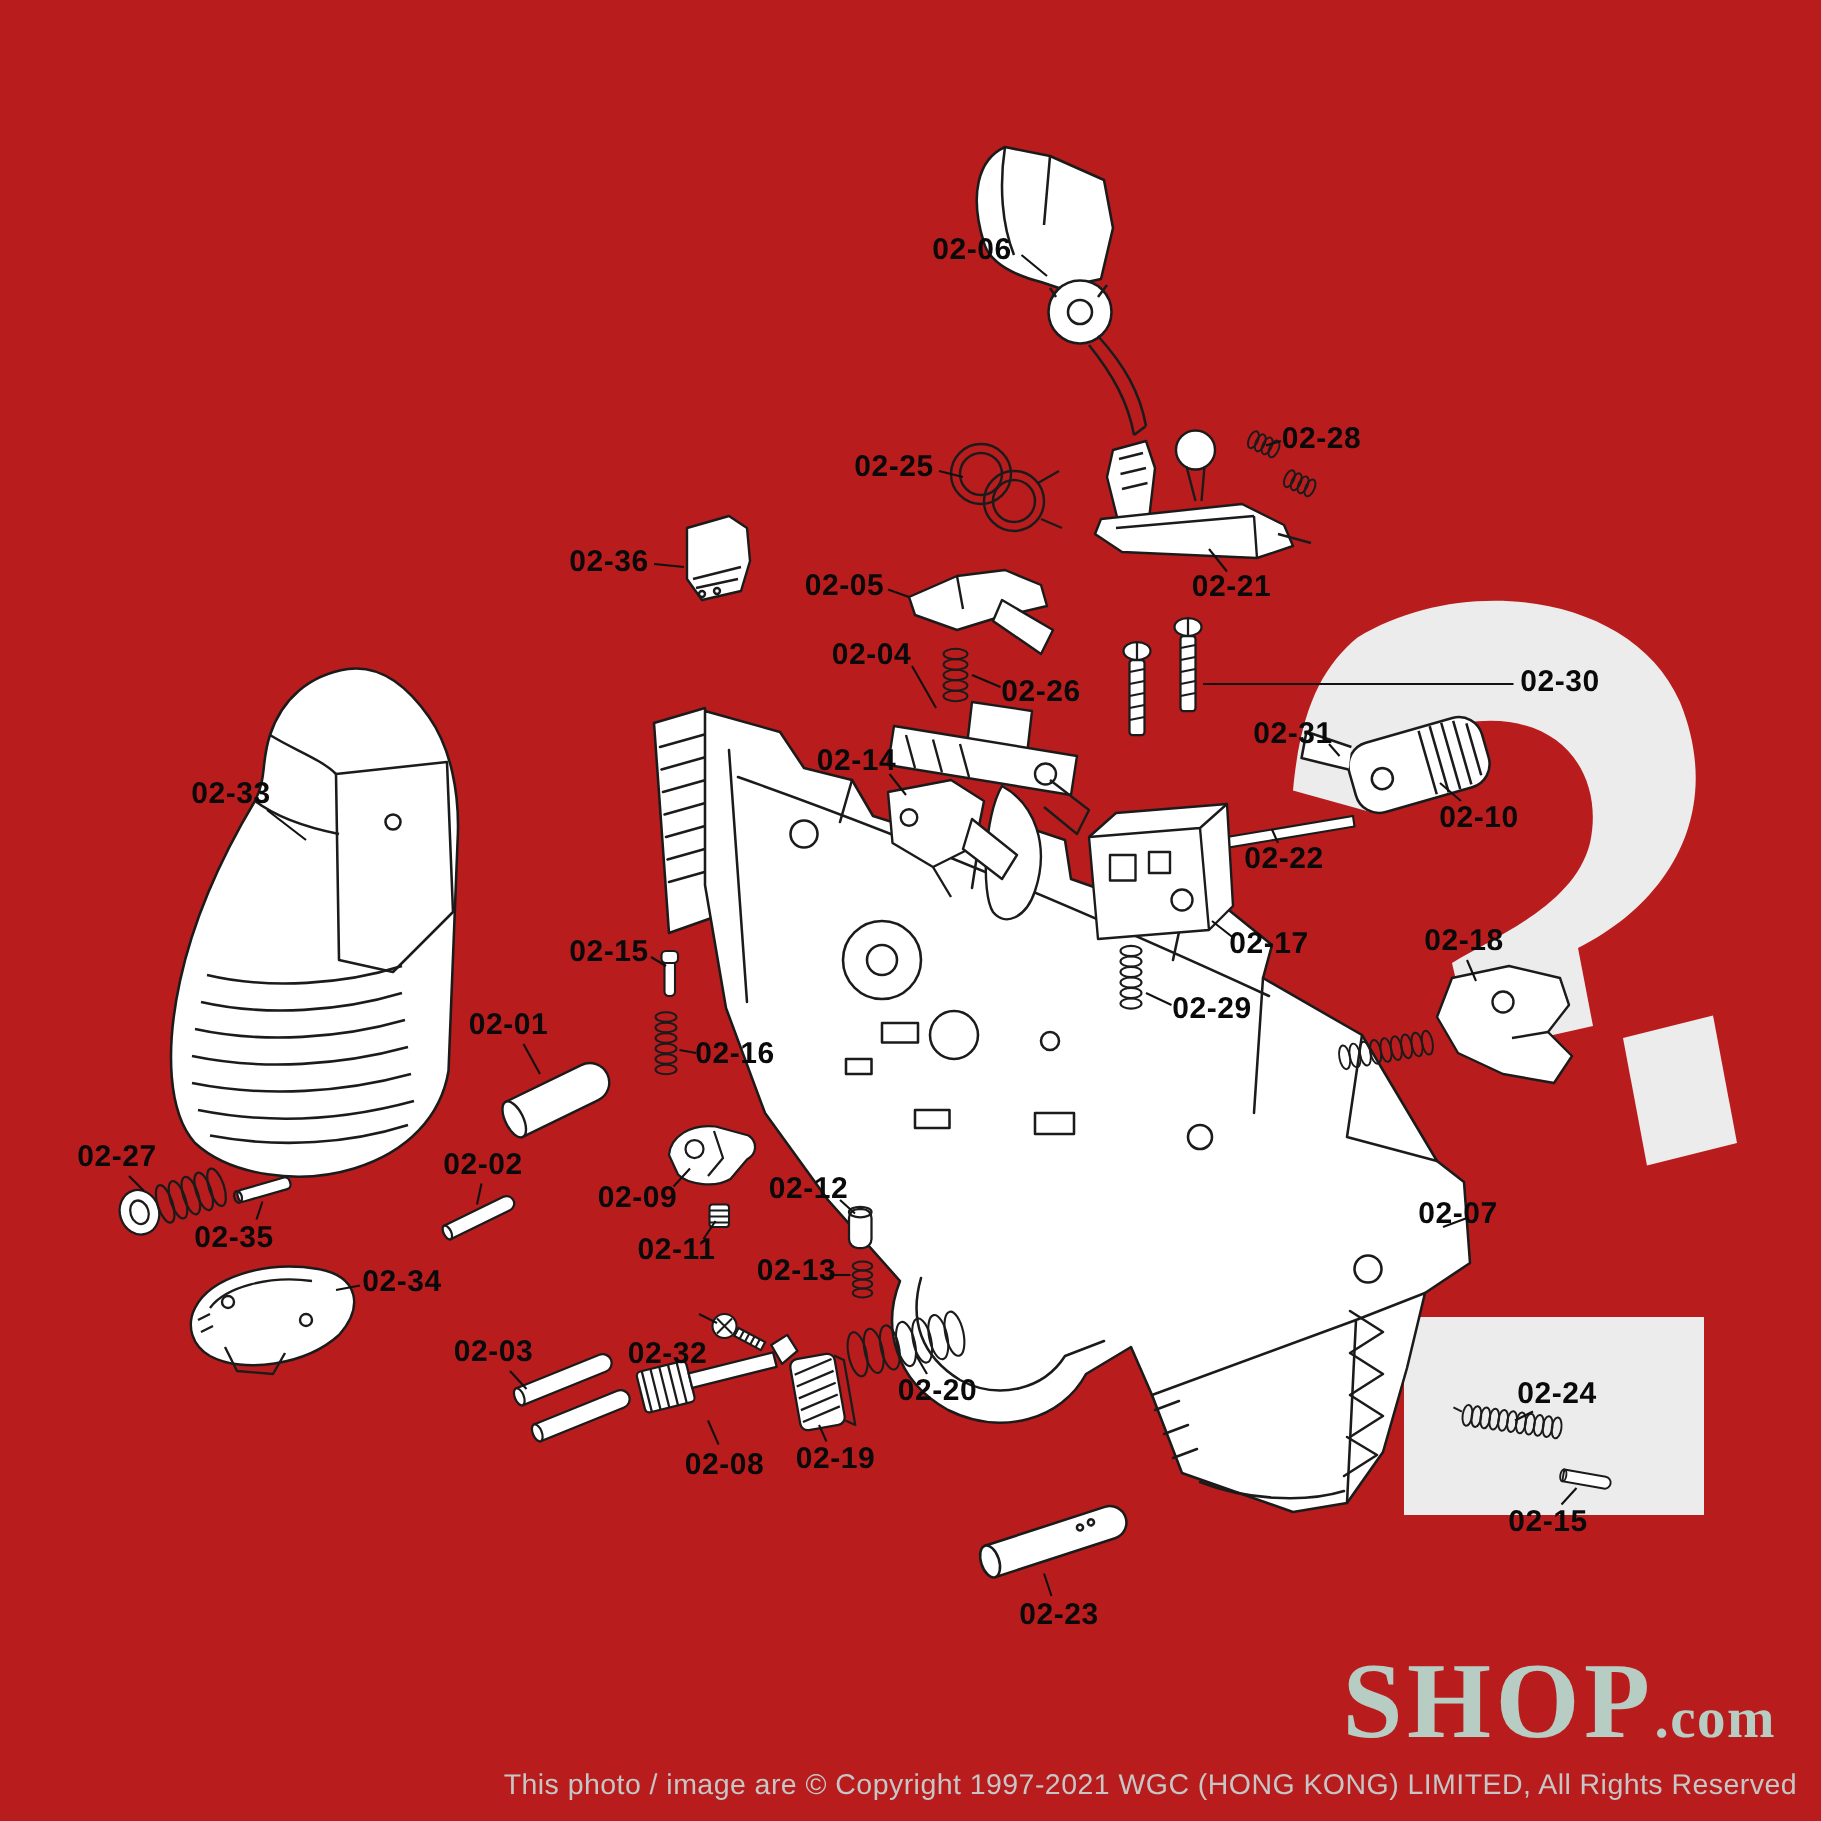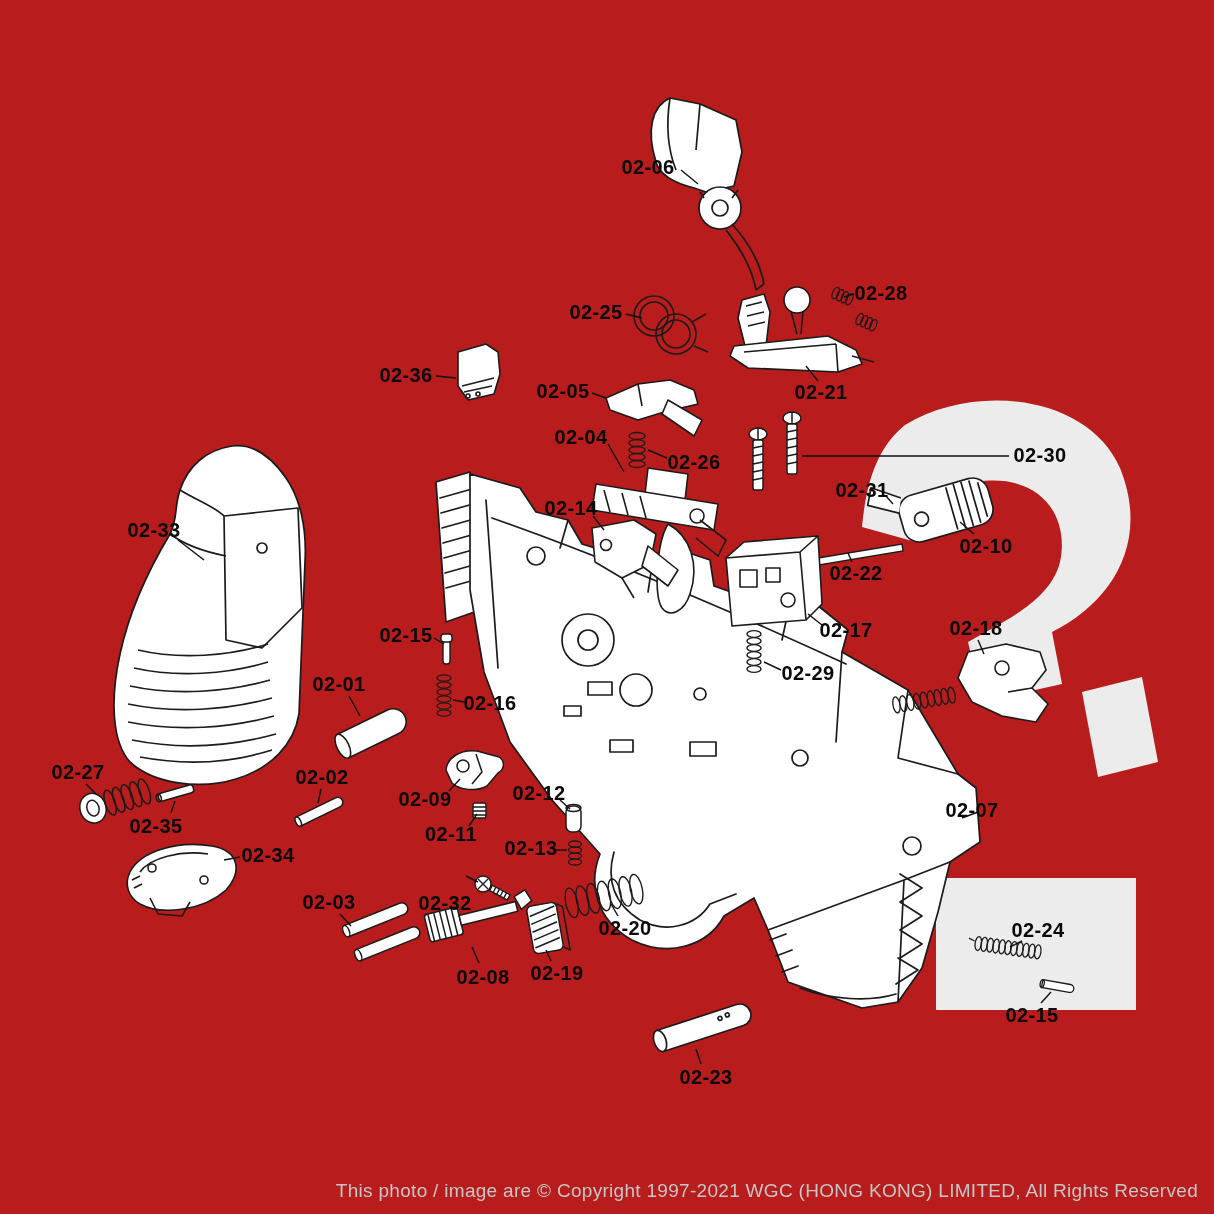--- a/index.html
+++ b/index.html
@@ -435,16 +435,17 @@
       <div class="part-label" style="left: 329px; top: 902px;">02-03</div>
       <div class="part-label" style="left: 625px; top: 928px; text-align: center;">02-20</div>
       <div class="part-label" style="left: 1038px; top: 930px;">02-24</div>
       <div class="part-label" style="left: 483px; top: 977px;">02-08</div>
       <div class="part-label" style="left: 557px; top: 973px;">02-19</div>
       <div class="part-label" style="left: 1032px; top: 1015px;">02-15</div>
       <div class="part-label" style="left: 706px; top: 1077px; text-align: right;">02-23</div>
     </div>
 
   <div class="watermark">
+    <div class="wm2"><span>SHOP</span><span class="wmcom">.com</span></div>
   </div>
 
   <div class="copyright">This photo / image are © Copyright 1997-2021 WGC (HONG KONG) LIMITED, All Rights Reserved</div>
 </div>
 
 </body></html>

